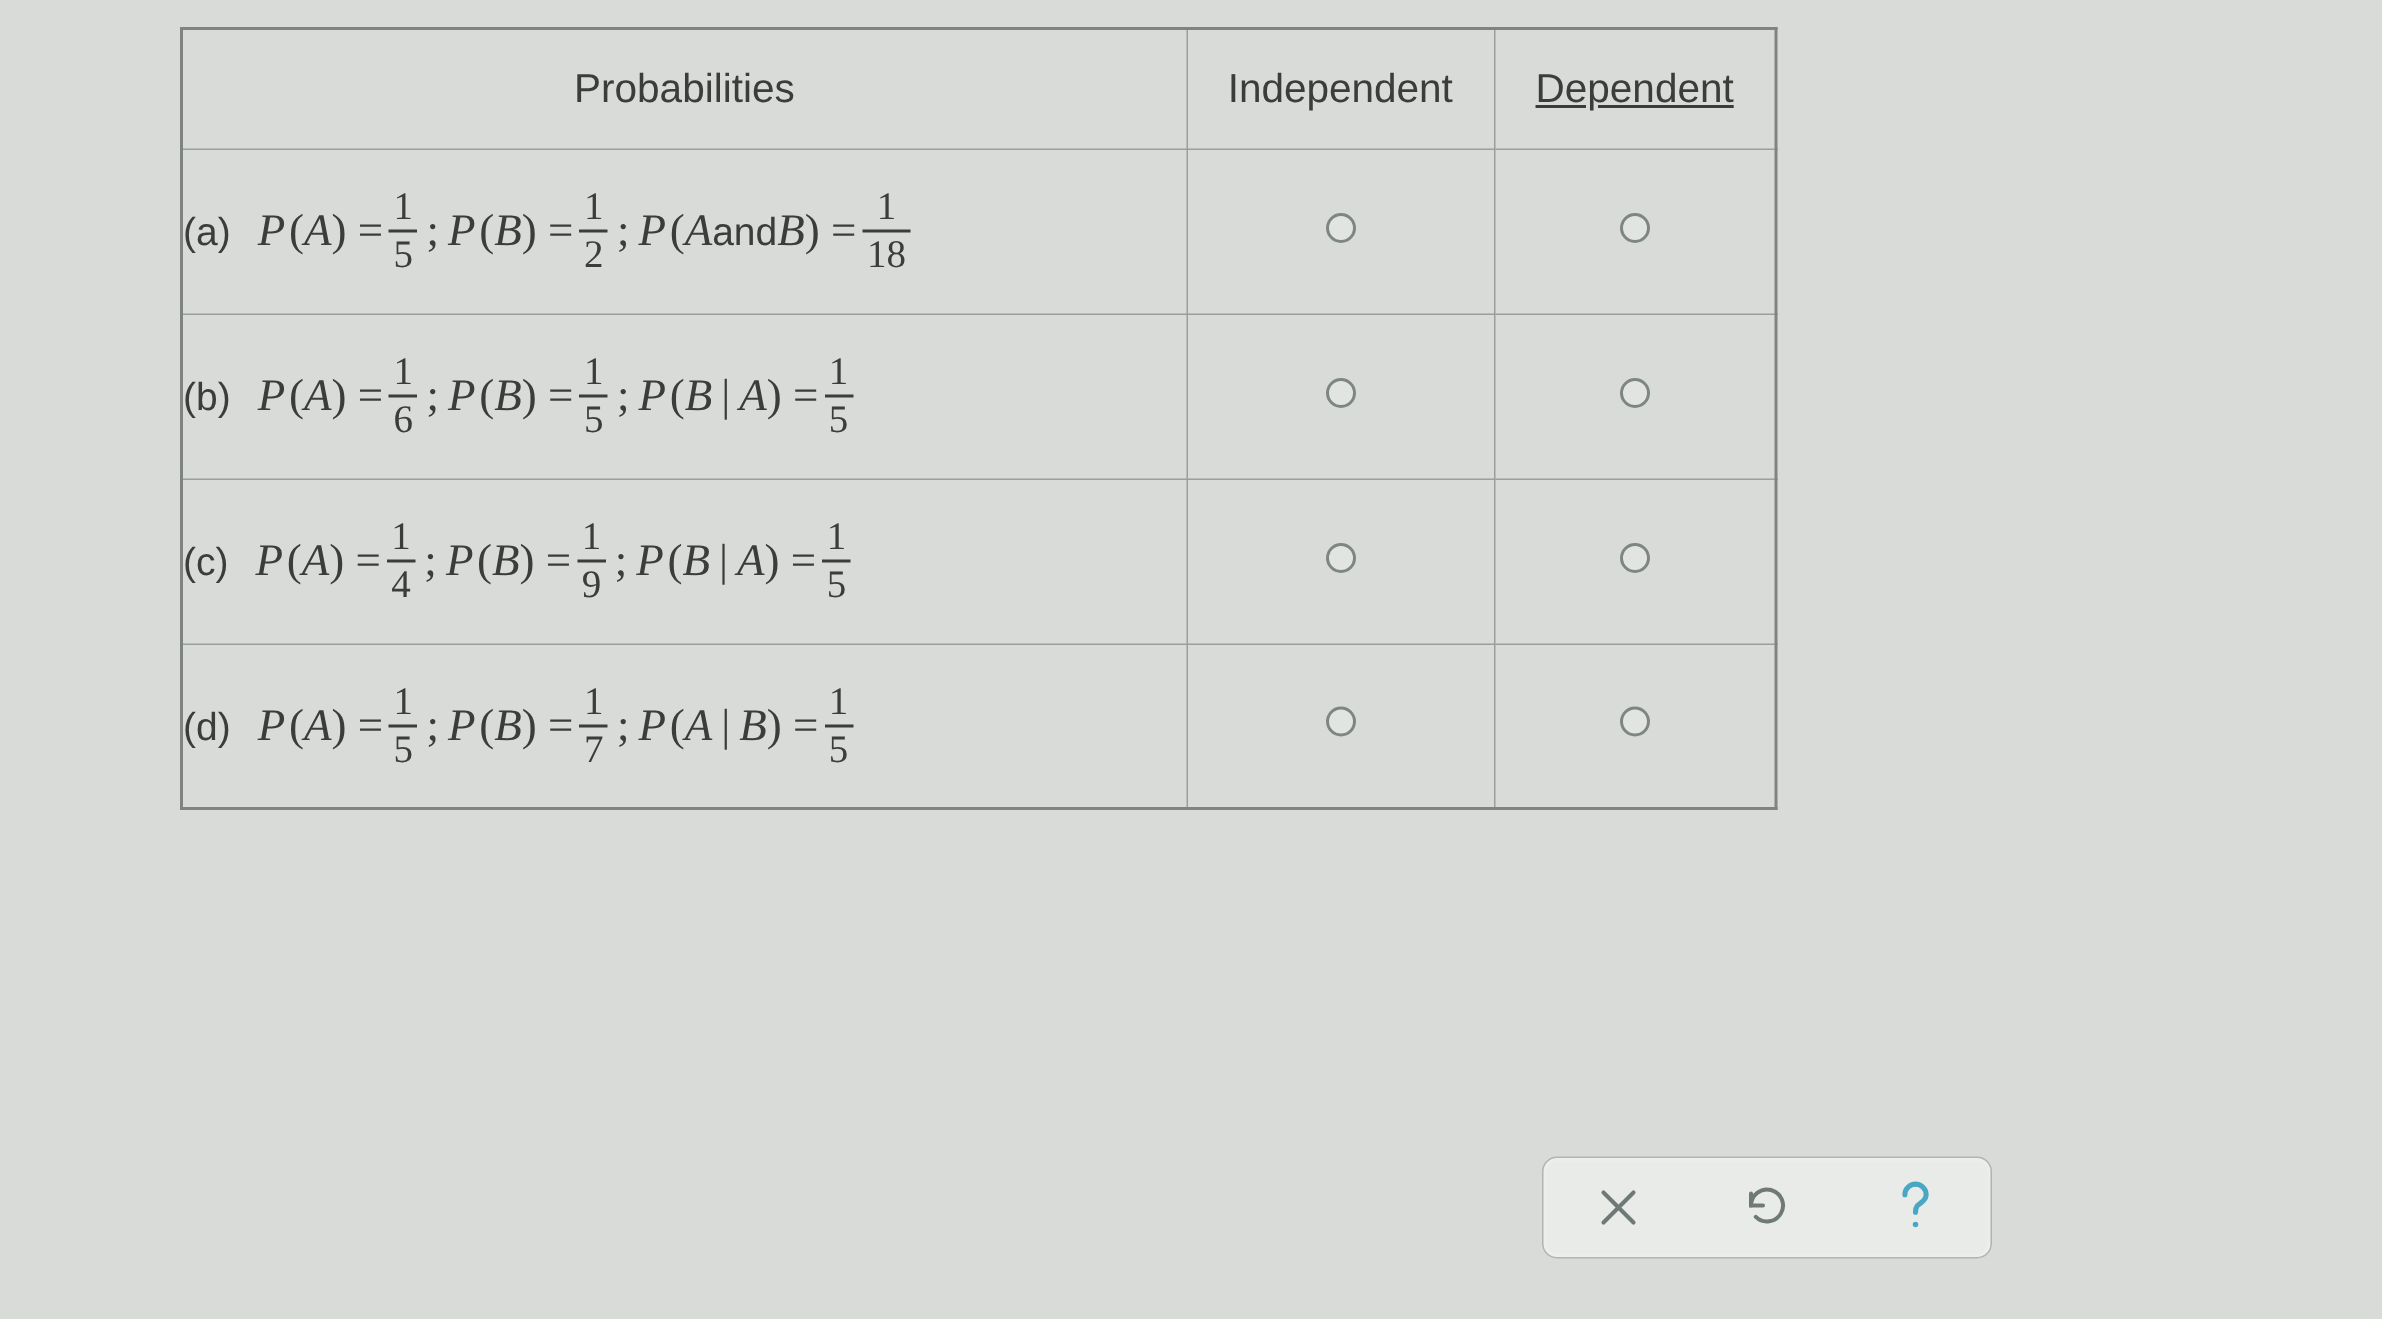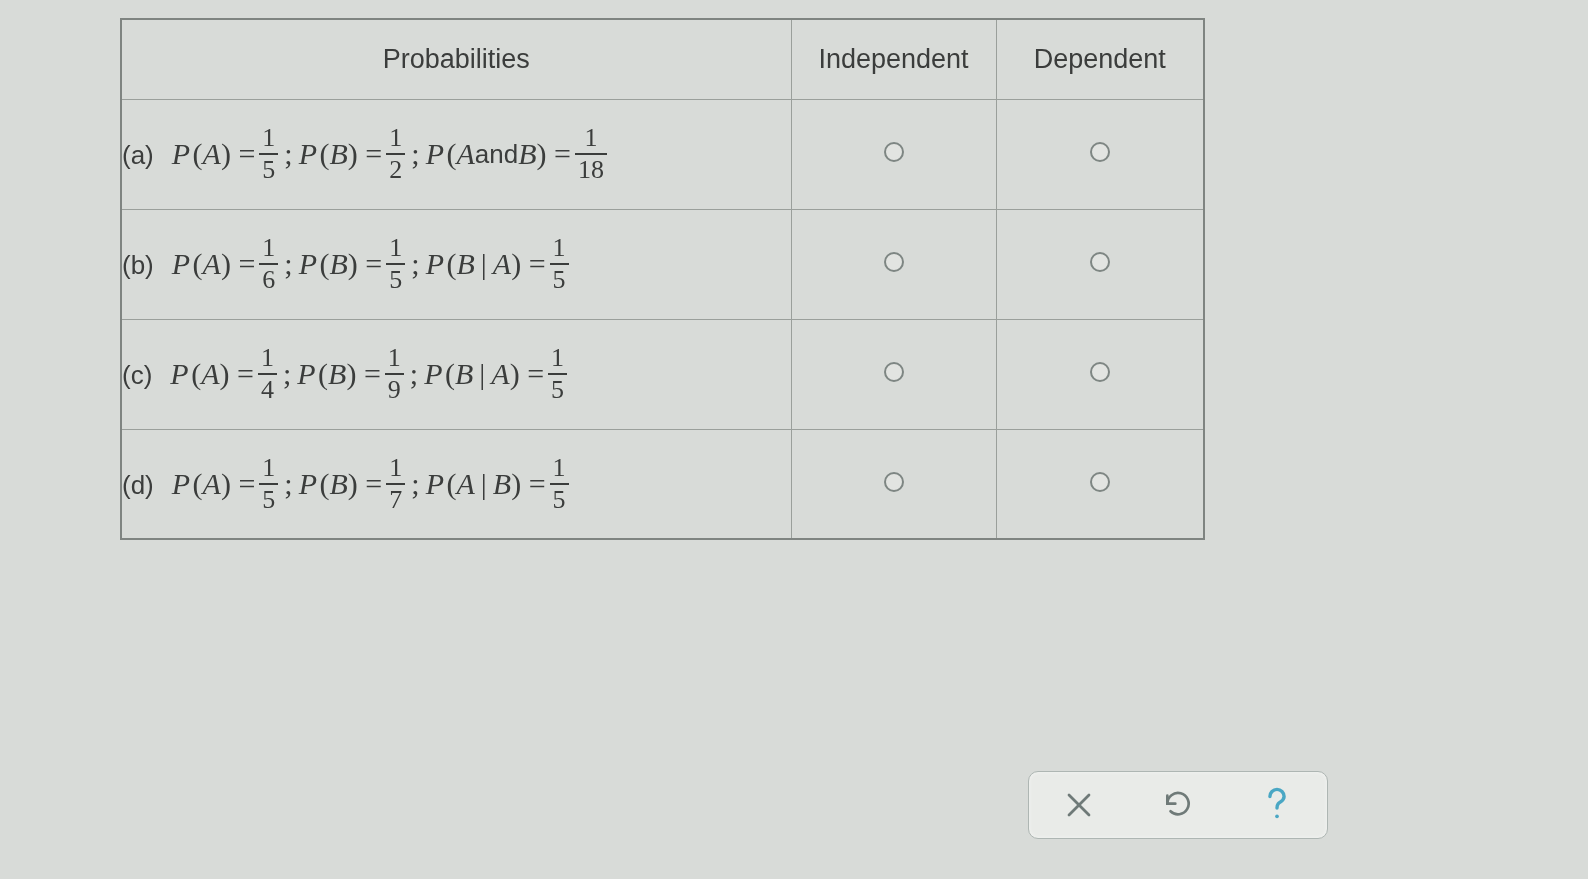--- a/index.html
+++ b/index.html
@@ -39,21 +39,21 @@
   }
   table.q th {
     font-weight: normal;
     font-size: 27px;
     text-align: center;
     height: 80px;
     background: #d8dbd8;
   }
   th.prob-h { width: 670px; }
   th.ind-h  { width: 205px; }
-  th.dep-h  { width: 208px; }
+  th.dep-h  { width: 188px; text-decoration: underline; }
   td.math-cell {
     width: 670px;
     height: 110px;
     padding: 0 24px;
     font-size: 30px;
     font-family: "Times New Roman", serif;
   }
   td.radio-cell {
     text-align: center;
     vertical-align: middle;

